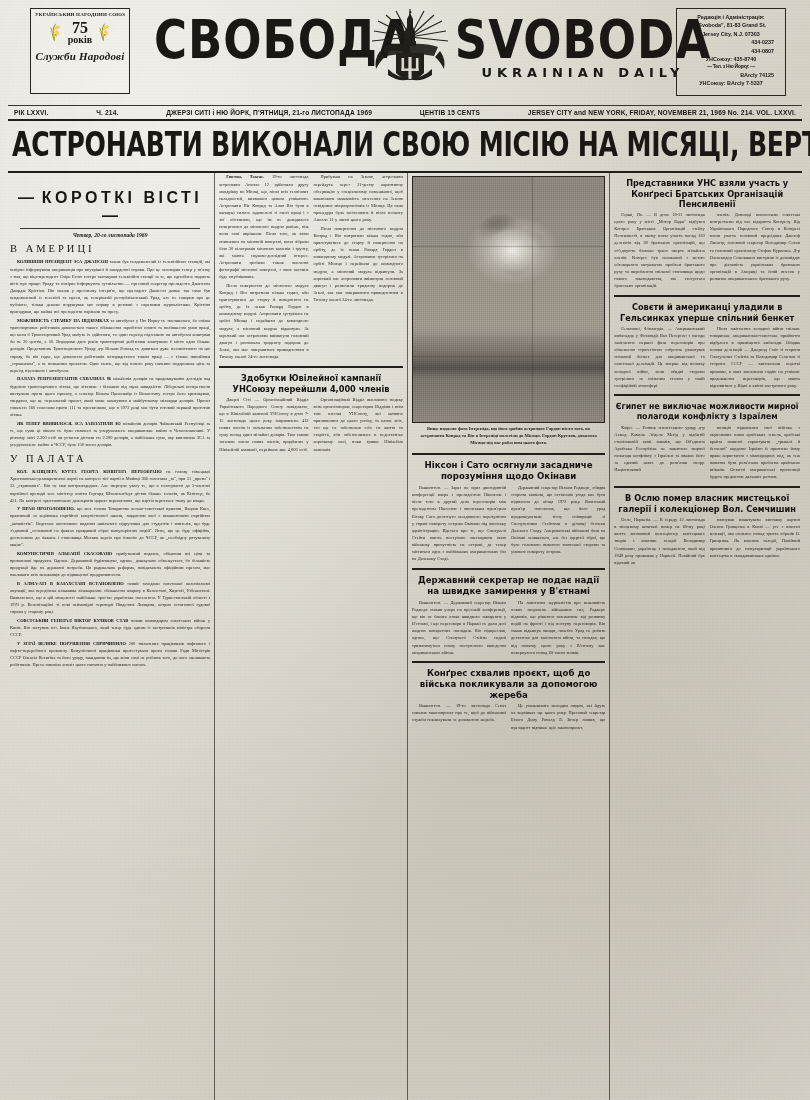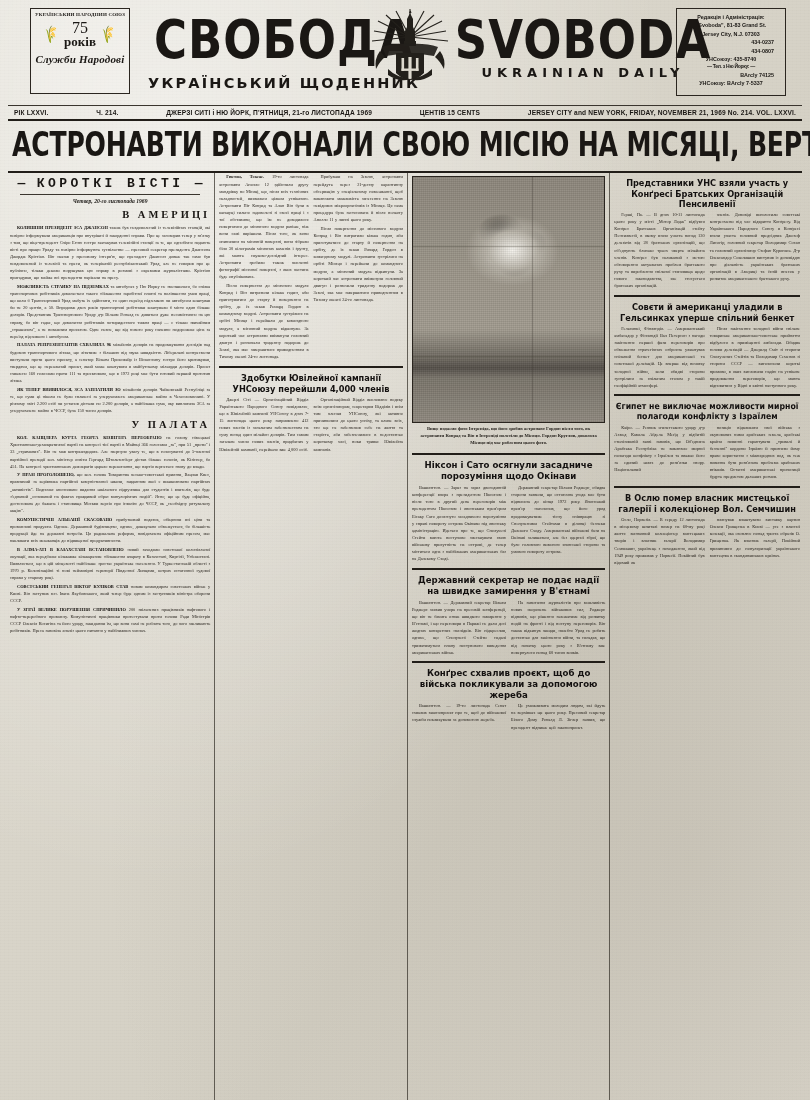--- a/index.html
+++ b/index.html
@@ -31,22 +31,22 @@
   
   .masthead{position:relative;height:104px;}
   .emblem{
     position:absolute;left:24px;top:8px;width:100px;height:86px;
     border:1px solid #2b2620;box-sizing:border-box;
     padding:3px 2px;text-align:center;background:rgba(255,255,255,.18);
   }
   .emblem .e-top{font-size:5px;font-weight:bold;letter-spacing:.2px;line-height:1.25;text-transform:uppercase;}
   .emblem .e-mid{display:flex;align-items:center;justify-content:center;gap:2px;margin-top:2px;}
   .emblem .wheat{font-size:17px;line-height:1;transform:scaleX(.55);}
-  .emblem .e-num{font-size:16px;font-weight:normal;line-height:.95;font-family:"Liberation Serif",serif;}
-  .emblem .e-years{font-size:13px;font-weight:bold;line-height:1;}
+  .emblem .e-num{font-size:16px;font-weight:bold;line-height:.95;font-family:"Liberation Serif",serif;}
+  .emblem .e-years{font-size:10px;font-weight:bold;line-height:1;}
   .emblem .e-bot{
     font-size:11px;font-style:italic;font-family:"Liberation Serif",serif;
     margin-top:5px;letter-spacing:.2px;font-weight:bold;
   }
   .title-uk{
     position:absolute;left:128px;top:14px;width:300px;text-align:center;
   }
   .title-uk .big{
     font-family:"DejaVu Sans", sans-serif;font-weight:bold;font-size:45px;
     letter-spacing:1px;line-height:.98;
@@ -122,29 +122,29 @@
     -webkit-hyphens:auto;
   }
   .ptext b{color:#14110e;}
   .ptext p{margin:0 0 1.5px;text-indent:7px;}
 
   .two-up{display:flex;gap:5px;}
   .two-up > div{flex:1;min-width:0;}
 
   
   .kv-head{
-    text-align:center;font-family:Liberation Mono, monospace;font-weight:bold;
-    font-size:13px;letter-spacing:3.5px;margin:3px 0 2px;
+    text-align:center;font-family:Liberation Sans, sans-serif;font-weight:bold;
+    font-size:16px;letter-spacing:3.5px;margin:16px 0 2px;
   }
   .kv-head .dash{letter-spacing:0;font-weight:bold;}
   .kv-date{
     text-align:center;font-size:5.6px;font-style:italic;font-weight:bold;margin-bottom:4px;
   }
   .sec-head{
-    text-align:right;font-family:"Liberation Serif", serif;font-weight:bold;
+    text-align:left;font-family:"Liberation Serif", serif;font-weight:normal;
     font-size:10.5px;letter-spacing:3px;margin:5px 0 4px;
   }
   .hr-sm{border-top:.8px solid #3a352e;margin:3px 10px;}
   .hr-dbl{border-top:2px solid #221e19;margin:4px 0 0;}
 
   
   .hl{
     font-family:"DejaVu Sans", sans-serif;font-weight:bold;
     text-align:center;line-height:1.16;color:#141110;
     transform:scaleY(1.1);transform-origin:center top;
@@ -199,21 +199,20 @@
           <div class="e-num">75</div>
           <div class="e-years">років</div>
         </span>
         <span class="wheat">🌾</span>
       </div>
       <div class="e-bot">Служби Народові</div>
     </div>
 
     <div class="title-uk">
       <div class="big">СВОБОДА</div>
-      <div class="sub">УКРАЇНСЬКИЙ ЩОДЕННИК</div>
     </div>
 
     <div class="crest">
       <svg width="100" height="90" viewBox="0 0 100 90" aria-hidden="true">
         <g fill="#23201b">
 
           <g stroke="#23201b" stroke-width="1.1">
             <line x1="50" y1="30" x2="18" y2="14"></line>
               <line x1="50" y1="30" x2="26" y2="8"></line>
             <line x1="50" y1="30" x2="36" y2="4"></line>

